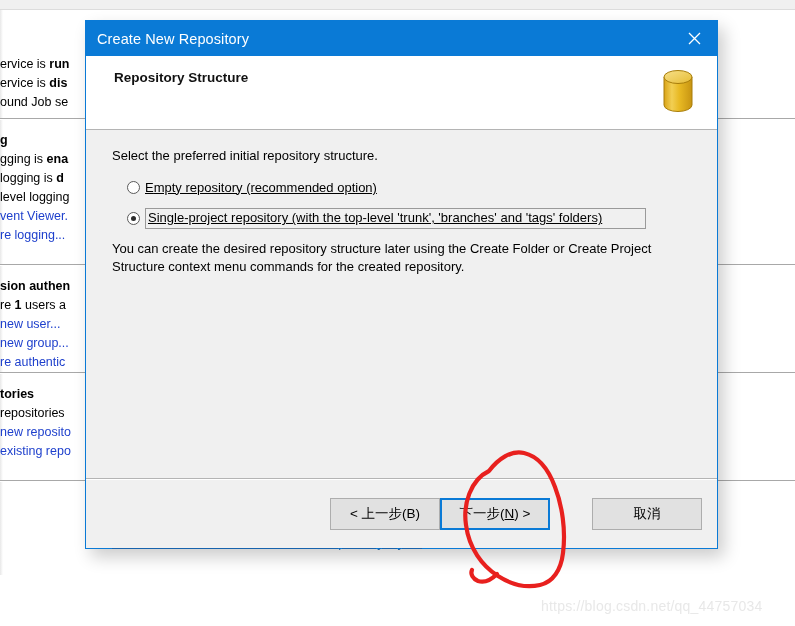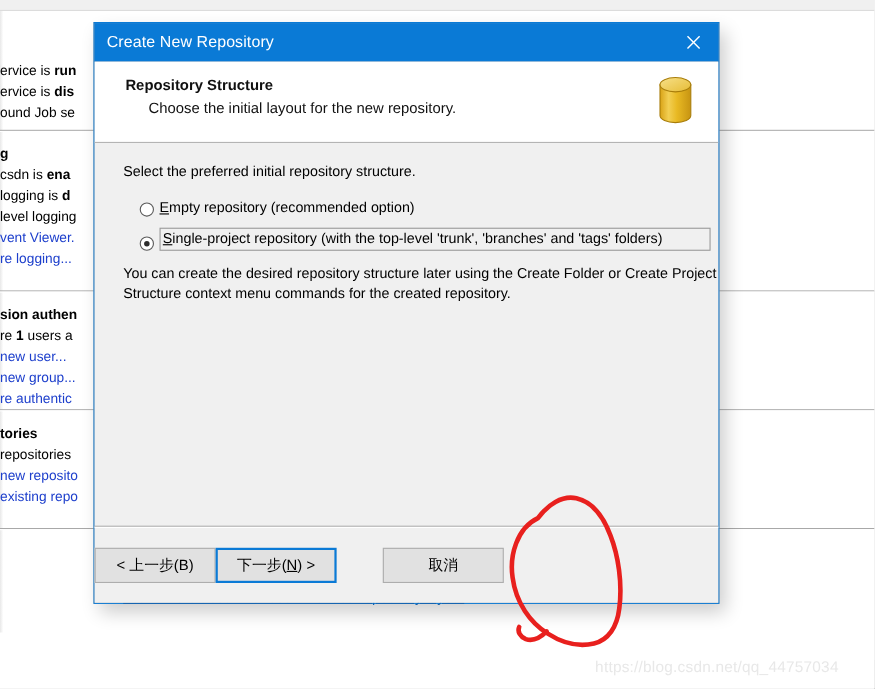--- a/index.html
+++ b/index.html
@@ -61,22 +61,22 @@
   }
   .bg-block .bg-line { height: 19px; }
   .bg-block b { font-weight: bold; }
   .bg-link { color: #1d3fcc; }
   .bg-head { font-weight: bold; color: #000; }
 
   
   #dialog {
     position: absolute;
     left: 85px; top: 20px;
-    width: 569px; height: 529px;
-    background: #a3a3a3;
+    width: 633px; height: 529px;
+    background: #bef264;
     border: 1px solid #0a7ad6;
     box-shadow: 6px 8px 16px rgba(0,0,0,0.20);
   }
 
   #titlebar {
     position: relative;
     height: 35px;
     background: #0a7ad6;
     display: flex;
     align-items: center;
@@ -130,24 +130,25 @@
   }
   .body-text {
     font-size: 13px;
     color: #000;
     line-height: 18px;
   }
   #intro-text { margin-bottom: 13px; }
 
   .radio-row {
     display: flex;
-    align-items: flex-end;
+    align-items: center;
     margin-left: 15px;
     margin-bottom: 12px;
     height: 19px;
+    text-decoration: underline;
   }
   .radio-mark {
     width: 13px; height: 13px;
     border-radius: 50%;
     border: 1px solid #5a5a5a;
     background: #ffffff;
     position: relative;
     flex: 0 0 auto;
     margin-right: 5px;
   }
@@ -188,20 +189,21 @@
     cursor: pointer;
   }
 
   #footer {
     position: relative;
     height: 70px;
     background: #f0f0f0;
     border-top: 1px solid #b4b4b4;
     display: flex;
     align-items: center;
+    justify-content: flex-end;
     padding-right: 15px;
   }
   #footer::before {
     content: "";
     position: absolute;
     left: 0; top: 0; width: 100%; height: 1px;
     background: #ffffff;
   }
   .dlg-btn {
     height: 32px;
@@ -265,21 +267,21 @@
         <span>ervice is </span><b>dis</b>
       </div>
       <div class="bg-line">
         <span>ound Job se</span>
       </div>
     </div>
 
     <div class="bg-block" style="top:131px;">
       <div class="bg-line bg-head">g</div>
       <div class="bg-line">
-        <span>csdn is </span><b>ena</b>
+        <span>gging is </span><b>ena</b>
       </div>
       <div class="bg-line">
         <span> logging is </span><b>d</b>
       </div>
       <div class="bg-line">
         <span>level logging</span>
       </div>
       <div class="bg-line bg-link">vent Viewer.</div>
       <div class="bg-line bg-link">re logging...</div>
     </div>
@@ -310,21 +312,20 @@
       <div id="titlebar-text">Create New Repository</div>
       <div id="close-btn">
         <svg width="13" height="13" viewBox="0 0 13 13" aria-hidden="true">
           <path d="M1 1 L12 12 M12 1 L1 12" stroke="#ffffff" stroke-width="1.3" fill="none"></path>
         </svg>
       </div>
     </div>
 
     <div id="header">
       <div id="header-title">Repository Structure</div>
-      <div id="header-sub">Choose the initial layout for the new repository.</div>
       <div id="header-icon">
         <svg width="34" height="46" viewBox="0 0 34 46" aria-hidden="true">
           <defs>
             <linearGradient id="cylBody" x1="0" y1="0" x2="1" y2="0">
               <stop offset="0%" stop-color="#d9a317"></stop>
               <stop offset="28%" stop-color="#f2cf53"></stop>
               <stop offset="55%" stop-color="#e8b923"></stop>
               <stop offset="100%" stop-color="#c79412"></stop>
             </linearGradient>
             <linearGradient id="cylTop" x1="0" y1="0" x2="1" y2="1">

